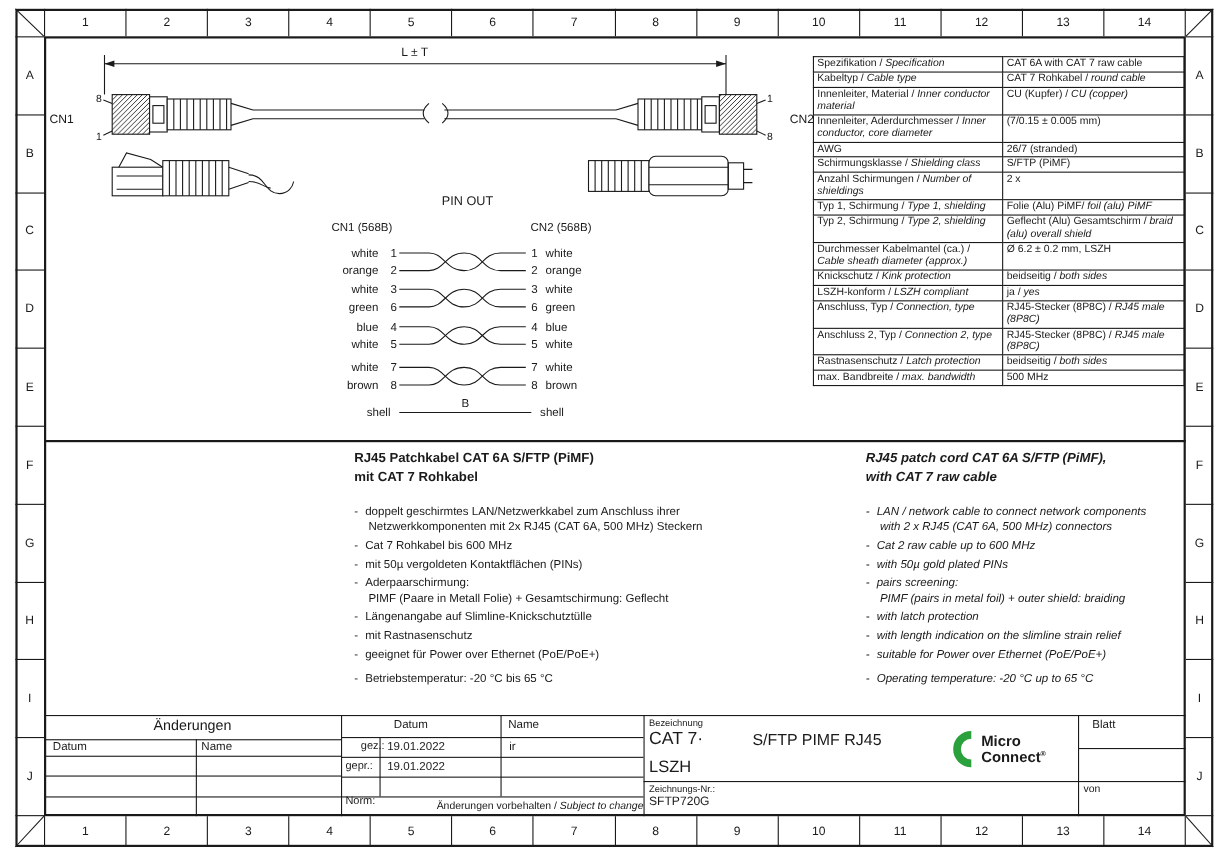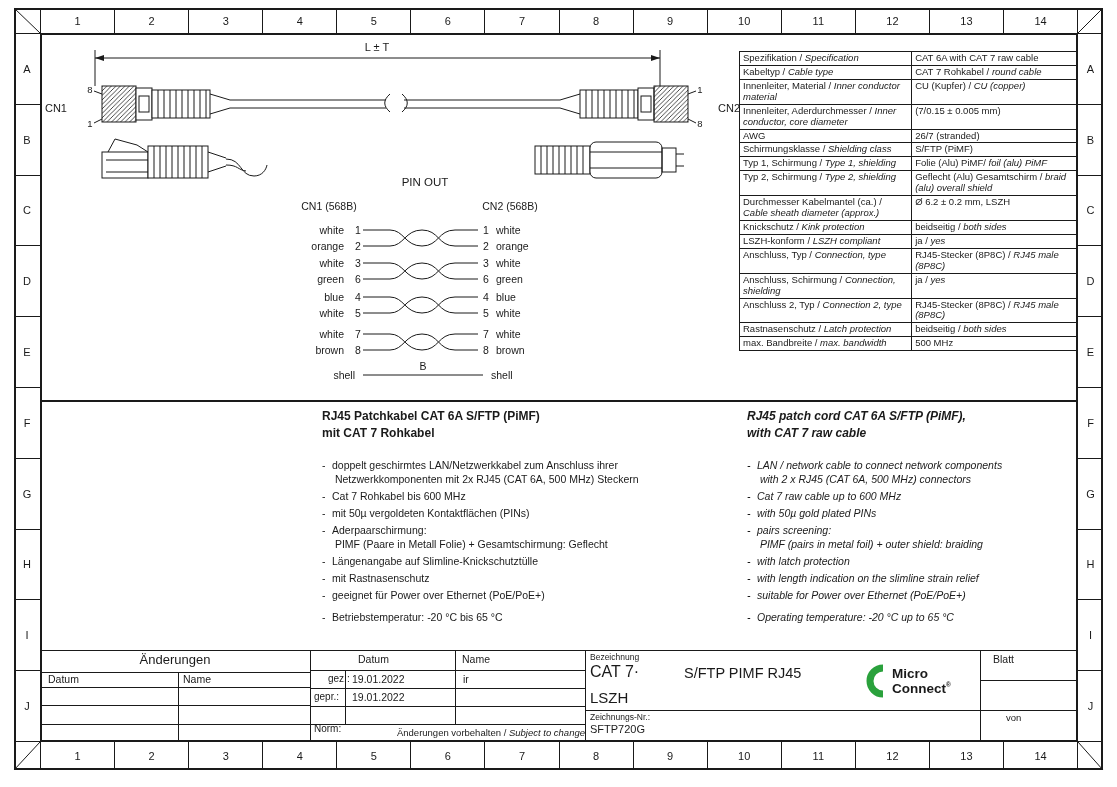--- a/index.html
+++ b/index.html
@@ -263,20 +263,24 @@
           <tr>
             <td class="lab"><span>AWG</span> <span class="it"></span></td>
             <td class="val"><span>26/7 (stranded)</span> <span class="it"></span></td>
           </tr>
 
           <tr>
             <td class="lab"><span>Schirmungsklasse /</span> <span class="it">Shielding class</span></td>
             <td class="val"><span>S/FTP (PiMF)</span> <span class="it"></span></td>
           </tr>
 
+          <tr>
+            <td class="lab"><span>Anzahl Schirmungen /</span> <span class="it">Number of shieldings</span></td>
+            <td class="val"><span>2 x</span> <span class="it"></span></td>
+          </tr>
 
           <tr>
             <td class="lab"><span>Typ 1, Schirmung /</span> <span class="it">Type 1, shielding</span></td>
             <td class="val"><span>Folie (Alu) PiMF/</span> <span class="it">foil (alu) PiMF</span></td>
           </tr>
 
           <tr>
             <td class="lab"><span>Typ 2, Schirmung /</span> <span class="it">Type 2, shielding</span></td>
             <td class="val"><span>Geflecht (Alu) Gesamtschirm /</span> <span class="it">braid (alu) overall shield</span></td>
           </tr>
@@ -294,24 +298,20 @@
           <tr>
             <td class="lab"><span>LSZH-konform /</span> <span class="it">LSZH compliant</span></td>
             <td class="val"><span>ja /</span> <span class="it">yes</span></td>
           </tr>
 
           <tr>
             <td class="lab"><span>Anschluss, Typ /</span> <span class="it">Connection, type</span></td>
             <td class="val"><span>RJ45-Stecker (8P8C) /</span> <span class="it">RJ45 male (8P8C)</span></td>
           </tr>
 
-          <tr>
-            <td class="lab"><span>Anschluss, Schirmung /</span> <span class="it">Connection, shielding</span></td>
-            <td class="val"><span>ja /</span> <span class="it">yes</span></td>
-          </tr>
 
           <tr>
             <td class="lab"><span>Anschluss 2, Typ /</span> <span class="it">Connection 2, type</span></td>
             <td class="val"><span>RJ45-Stecker (8P8C) /</span> <span class="it">RJ45 male (8P8C)</span></td>
           </tr>
 
           <tr>
             <td class="lab"><span>Rastnasenschutz /</span> <span class="it">Latch protection</span></td>
             <td class="val"><span>beidseitig /</span> <span class="it">both sides</span></td>
           </tr>
@@ -337,28 +337,28 @@
         <li>mit 50µ vergoldeten Kontaktflächen (PINs)</li>
         <li>Aderpaarschirmung:
  PIMF (Paare in Metall Folie) + Gesamtschirmung: Geflecht</li>
         <li>Längenangabe auf Slimline-Knickschutztülle</li>
         <li>mit Rastnasenschutz</li>
         <li>geeignet für Power over Ethernet (PoE/PoE+)</li>
         <li>Betriebstemperatur: -20 °C bis 65 °C</li>
       </ul>
   </div>
 
-  <div class="abs desc-en" style="left:747px;top:408px;width:330px;">
+  <div class="abs desc-en" style="left:787px;top:408px;width:330px;">
     <div class="desc-title">RJ45 patch cord CAT 6A S/FTP (PiMF),
 with CAT 7 raw cable</div>
     <ul class="desc-list">
 
     <li>LAN / network cable to connect network components
  with 2 x RJ45 (CAT 6A, 500 MHz) connectors</li>
-        <li>Cat 7 raw cable up to 600 MHz</li>
+        <li>Cat 2 raw cable up to 600 MHz</li>
         <li>with 50µ gold plated PINs</li>
         <li>pairs screening:
  PIMF (pairs in metal foil) + outer shield: braiding</li>
         <li>with latch protection</li>
         <li>with length indication on the slimline strain relief</li>
         <li>suitable for Power over Ethernet (PoE/PoE+)</li>
         <li>Operating temperature: -20 °C up to 65 °C</li>
       </ul>
   </div>
 
@@ -394,21 +394,21 @@
   <div class="line hl" style="left:585px;top:710px;width:493px;"></div>
   <div class="line vl" style="left:980px;top:650px;height:92px;"></div>
   <div class="line hl" style="left:980px;top:680px;width:98px;"></div>
   <div class="tb-text" style="left:590px;top:652px;font-size:8.5px;">Bezeichnung</div>
   <div class="tb-text" style="left:590px;top:663px;font-size:16px;">CAT 7·</div>
   <div class="tb-text" style="left:684px;top:665px;font-size:14.5px;">S/FTP PIMF RJ45</div>
   <div class="tb-text" style="left:590px;top:689px;font-size:15px;">LSZH</div>
   <div class="tb-text" style="left:590px;top:712px;font-size:8.5px;">Zeichnungs-Nr.:</div>
   <div class="tb-text" style="left:590px;top:723px;font-size:11px;">SFTP720G</div>
   <div class="tb-text" style="left:993px;top:653px;font-size:10.5px;">Blatt</div>
-  <div class="tb-text" style="left:1006px;top:712px;font-size:9.5px;">von</div>
+  <div class="tb-text" style="left:985px;top:712px;font-size:9.5px;">von</div>
 
   <svg class="abs" style="left:853px;top:659px;" width="126" height="44" viewBox="0 0 126 44">
     <path d="M30,9 A13,13 0 1 0 30,35" fill="none" stroke-width="7" stroke="#2aa13c"></path>
     <text x="39" y="19" font-size="13.5" font-weight="bold" fill="#3c3c3c">Micro</text>
     <text x="39" y="34" font-size="13.5" font-weight="bold" fill="#3c3c3c"><tspan>Connect</tspan><tspan dy="-6" font-size="6.5">®</tspan></text>
   </svg>
 
 </div>
 
 </body></html>

